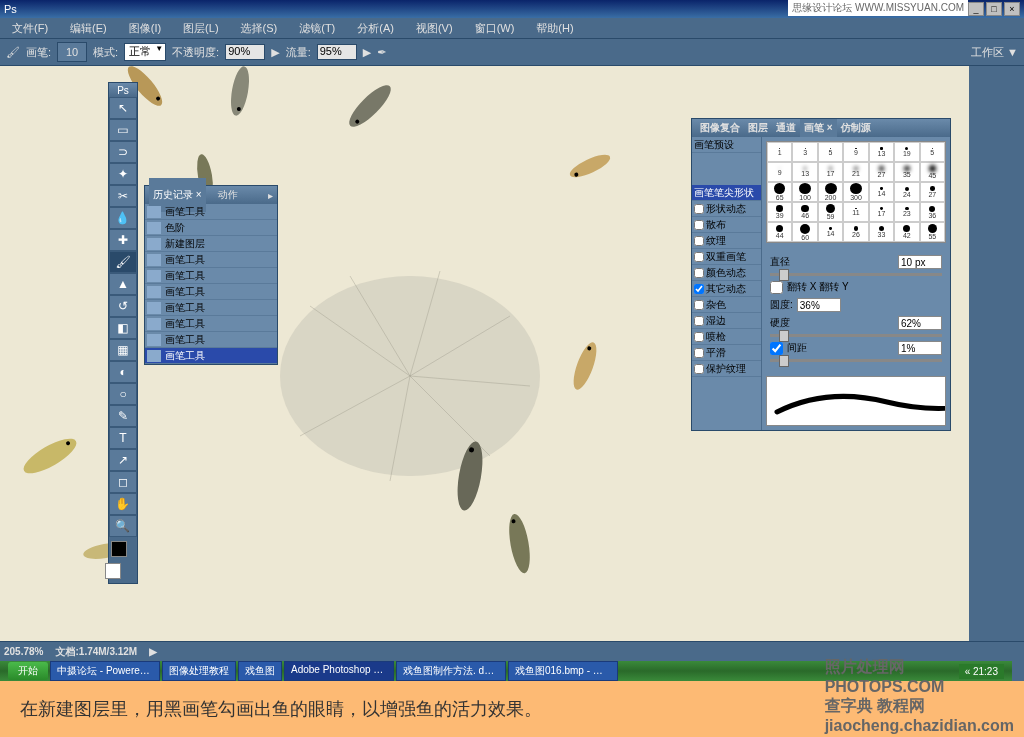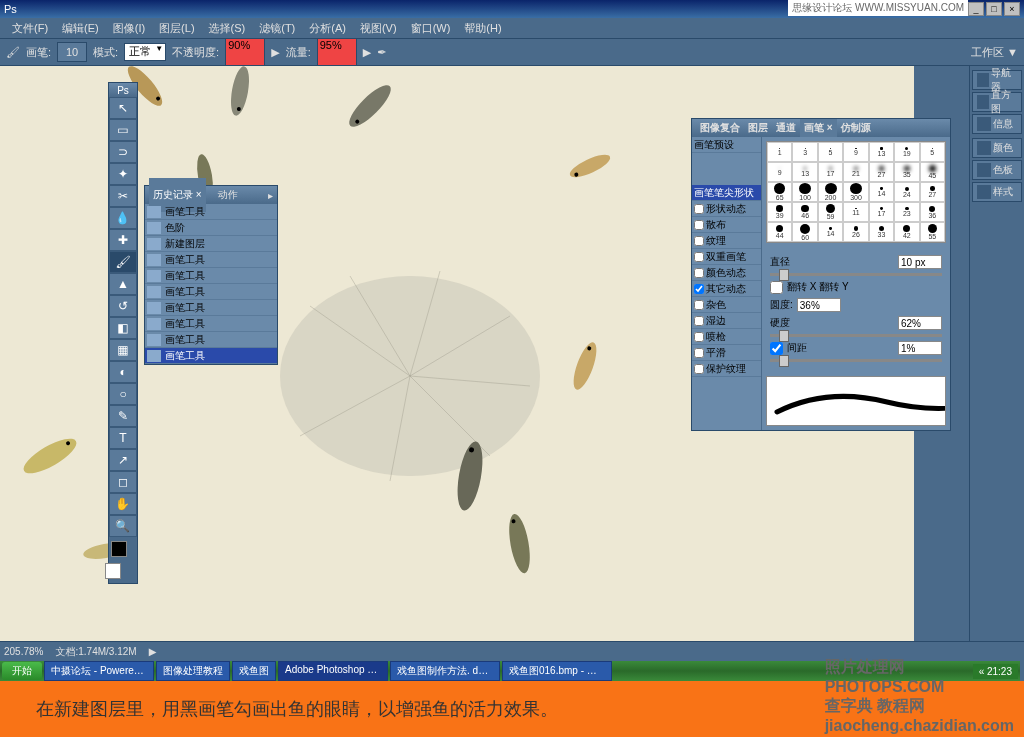--- a/index.html
+++ b/index.html
@@ -1,26 +1,26 @@
 <!DOCTYPE html>
 <html><head>
 <meta charset="utf-8">
 <style>
 * { margin: 0; padding: 0; box-sizing: border-box; font-family: "Microsoft YaHei", sans-serif; }
 body { width: 1024px; height: 737px; background: #4a6a8a; overflow: hidden; position: relative; font-size: 11px; }
 .titlebar { height: 18px; background: linear-gradient(#0a246a,#3a6ea5); color: #fff; display: flex; align-items: center; padding: 0 4px; font-size: 11px; }
 .titlebar .spacer { flex: 1; }
 .titlebar .win-btn { width: 16px; height: 14px; background: #c0c0c0; margin-left: 2px; border: 1px solid #888; font-size: 9px; text-align: center; line-height: 12px; color: #000; }
-.menubar { height: 20px; background: #4a6a8a; display: flex; align-items: center; padding: 0 6px; color: #e0e0e0; font-size: 11px; gap: 2px; }
+.menubar { height: 20px; background: #4a6a8a; display: flex; align-items: center; padding: 0 6px; color: #e0e0e0; font-size: 11px; gap: 10px; }
 .menubar span { padding: 2px 6px; cursor: default; }
 .optionsbar { height: 28px; background: #4a6a8a; border-top: 1px solid #2a4a6a; border-bottom: 1px solid #2a4a6a; display: flex; align-items: center; padding: 0 6px; color: #e0e0e0; font-size: 11px; gap: 6px; }
 .ob-brush { width: 30px; height: 20px; background: #5a7a9a; border: 1px solid #2a4a6a; display: inline-flex; align-items: center; justify-content: center; }
 .ob-select { height: 18px; background: #fff; color: #000; border: 1px solid #2a4a6a; padding: 0 14px 0 4px; position: relative; }
 .ob-select:after { content: "▼"; position: absolute; right: 2px; font-size: 8px; }
-.ob-input { width: 40px; height: 28px; background: #ef4444; border: 1px solid #2a4a6a; color: #000; padding: 0 2px; }
+.ob-input { width: 40px; height: 16px; background: #e5e5e5; border: 1px solid #2a4a6a; color: #000; padding: 0 2px; }
 .workspace { position: absolute; top: 66px; left: 0; right: 0; bottom: 96px; display: flex; }
 .canvas-area { flex: 1; background: #4a6a8a; position: relative; overflow: hidden; }
 .canvas { position: absolute; top: 0; left: 0; right: 55px; bottom: 0; background: #ede8d4; }
 .right-dock { width: 55px; background: #4a6a8a; border-left: 1px solid #2a4a6a; }
 .dock-group { margin: 4px 2px; }
 .dock-btn { height: 20px; background: #5a7a9a; border: 1px solid #2a4a6a; margin-bottom: 2px; display: flex; align-items: center; padding: 0 4px; color: #e0e0e0; font-size: 10px; gap: 2px; }
 .dock-icon { width: 14px; height: 14px; background: #3a5a7a; }
 .toolbox { position: absolute; top: 82px; left: 108px; width: 30px; background: #4a6a8a; border: 1px solid #2a4a6a; z-index: 10; }
 .toolbox-head { height: 14px; background: linear-gradient(#6a8aaa,#4a6a8a); display: flex; align-items: center; justify-content: center; color: #fff; font-size: 10px; }
 .tool { width: 28px; height: 22px; background: #5a7a9a; border: 1px solid #3a5a7a; display: flex; align-items: center; justify-content: center; color: #fff; font-size: 12px; }
@@ -48,27 +48,27 @@
 .brush-main { flex: 1; padding: 4px; }
 .brush-grid { display: grid; grid-template-columns: repeat(7, 1fr); gap: 0; background: #fff; border: 1px solid #888; }
 .brush-cell { height: 20px; border: 1px solid #ccc; display: flex; flex-direction: column; align-items: center; justify-content: center; font-size: 8px; color: #333; position: relative; }
 .brush-dot { border-radius: 50%; background: #000; }
 .brush-params { padding: 4px; font-size: 10px; color: #000; margin-top: 8px; }
 .brush-param-row { display: flex; align-items: center; gap: 4px; margin-bottom: 4px; }
 .brush-param-row input[type=text] { width: 44px; height: 14px; border: 1px solid #888; font-size: 10px; padding: 0 2px; }
 .brush-slider { flex: 1; height: 3px; background: #888; position: relative; }
 .brush-slider:after { content: ""; position: absolute; width: 8px; height: 10px; background: #ccc; border: 1px solid #666; top: -4px; left: 5%; }
 .brush-preview { height: 50px; background: #fff; border: 1px solid #888; margin-top: 6px; position: relative; }
-.statusbar { position: absolute; bottom: 76px; left: 0; right: 0; height: 20px; background: #4a6a8a; border-top: 1px solid #2a4a6a; display: flex; align-items: center; padding: 0 4px; color: #e0e0e0; font-size: 10px; gap: 12px; }
-.taskbar { position: absolute; bottom: 56px; left: 0; right: 4px; height: 20px; background: linear-gradient(#3a8a3a,#2a6a2a,#3a8a3a); display: flex; align-items: center; padding: 0 2px; gap: 2px; color: #fff; font-size: 10px; }
+.statusbar { position: absolute; bottom: 76px; left: 0; right: 0; height: 20px; background: #4a6a8a; border-top: 1px solid #2a4a6a; display: flex; align-items: center; padding: 0 4px; color: #e0e0e0; font-size: 10px; gap: 12px; font-weight: bold; }
+.taskbar { position: absolute; bottom: 56px; left: 0; right: 12px; height: 20px; background: linear-gradient(#3a8a3a,#2a6a2a,#3a8a3a); display: flex; align-items: center; padding: 0 8px; gap: 2px; color: #fff; font-size: 10px; }
 .tb-start { background: linear-gradient(#4aba4a,#2a8a2a); padding: 2px 10px; border-radius: 3px; }
 .tb-item { background: #2a5aaa; padding: 2px 6px; border: 1px solid #1a3a7a; max-width: 110px; overflow: hidden; white-space: nowrap; text-overflow: ellipsis; }
 .tb-item.active { background: #1a3a8a; }
 .tb-tray { margin-left: auto; background: #2a7a2a; padding: 2px 6px; }
-.caption { position: absolute; bottom: 0; left: 0; right: 0; height: 56px; background: #f97316; display: flex; align-items: center; padding: 0 36px; font-size: 18px; font-family: "SimSun", serif; color: #333; }
+.caption { position: absolute; bottom: 0; left: 0; right: 0; height: 56px; background: #fdba74; display: flex; align-items: center; padding: 0 20px; font-size: 18px; font-family: "SimSun", serif; color: #333; }
 .watermark { position: absolute; color: #fff; font-weight: bold; text-shadow: 0 0 4px #000; font-size: 22px; pointer-events: none; }
 .wm1 { top: 230px; right: 110px; }
 .wm2 { bottom: 2px; right: 10px; font-size: 16px; color: #666; text-shadow: none; }
 .topright-label { position: absolute; top: 0; right: 56px; font-size: 10px; color: #666; background: #fff; padding: 1px 4px; }
 .fish { position: absolute; width: 60px; height: 30px; }
 .lotus { position: absolute; top: 180px; left: 260px; width: 280px; height: 240px; }
 </style>
 </head>
 <body>
 
@@ -151,32 +151,20 @@
         </svg>
       <svg class="fish" style="top:470px;left:75px;transform:rotate(-10deg)">
           <ellipse cx="30" cy="15" rx="22" ry="7" fill="#c8b878"></ellipse>
           <circle cx="46" cy="13" r="2" fill="#000"></circle>
         </svg>
       <svg class="fish" style="top:460px;left:485px;transform:rotate(-100deg);width:70px;height:35px">
           <ellipse cx="35" cy="17" rx="30" ry="9" fill="#787858"></ellipse>
           <circle cx="58" cy="15" r="2" fill="#000"></circle>
         </svg>
     </div>
-  </div>
-  <div class="right-dock">
-    <div class="dock-group" id="dock1">
-        <div class="dock-btn"><span class="dock-icon"></span>导航器</div>
-        <div class="dock-btn"><span class="dock-icon"></span>直方图</div>
-        <div class="dock-btn"><span class="dock-icon"></span>信息</div>
-      </div>
-    <div class="dock-group" id="dock2">
-        <div class="dock-btn"><span class="dock-icon"></span>颜色</div>
-        <div class="dock-btn"><span class="dock-icon"></span>色板</div>
-        <div class="dock-btn"><span class="dock-icon"></span>样式</div>
-      </div>
   </div>
 </div>
 
 <div class="toolbox">
   <div class="toolbox-head">Ps</div>
   <div class="tool">↖</div>
   <div class="tool">▭</div>
   <div class="tool">⊃</div>
   <div class="tool">✦</div>
   <div class="tool">✂</div>

